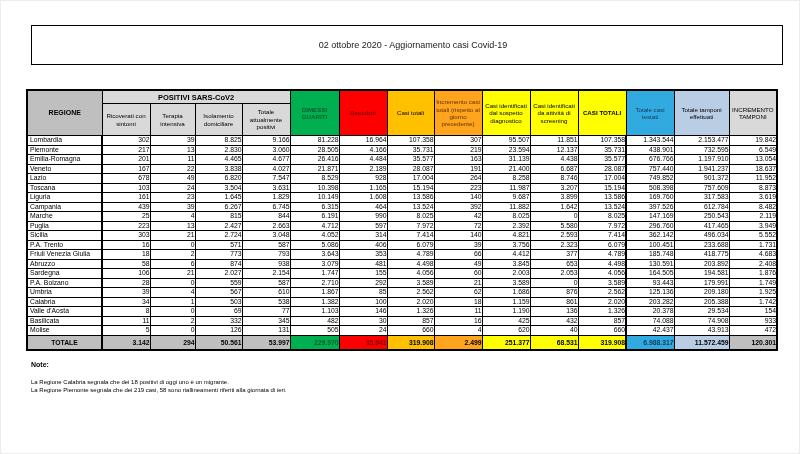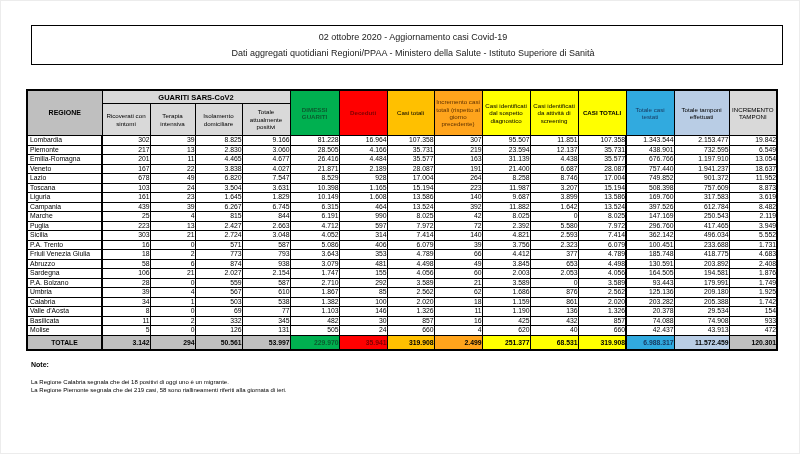--- a/index.html
+++ b/index.html
@@ -63,21 +63,20 @@
   .note-title{font-size:7px;font-weight:bold;margin:0 0 10px 0;}
   .note-line{font-size:6px;line-height:1.35;margin:0;}
 </style>
 </head>
 <body>
 
 <div class="page">
 
   <div class="title-box">
     <div>02 ottobre 2020 - Aggiornamento casi Covid-19</div>
-    <div>Dati aggregati quotidiani Regioni/PPAA - Ministero della Salute - Istituto Superiore di Sanità</div>
   </div>
 
   <table class="covid-table">
     <colgroup>
       <col style="width:75px">
         <col style="width:48px">
         <col style="width:45px">
       <col style="width:47px">
         <col style="width:48px">
         <col style="width:49px">
@@ -87,21 +86,21 @@
       <col style="width:48px">
         <col style="width:48px">
         <col style="width:48px">
       <col style="width:48px">
         <col style="width:55px">
         <col style="width:48px">
     </colgroup>
     <thead>
       <tr class="hrow1">
         <th rowspan="2" class="regione-h">REGIONE</th>
-        <th colspan="4" class="positivi-h">GUARITI SARS-CoV2</th>
+        <th colspan="4" class="positivi-h">POSITIVI SARS-CoV2</th>
         <th rowspan="2" class="h5">DIMESSI GUARITI</th>
         <th rowspan="2" class="h6">Deceduti</th>
         <th rowspan="2" class="h7">Casi totali</th>
         <th rowspan="2" class="h8">Incremento casi totali (rispetto al giorno precedente)</th>
         <th rowspan="2" class="h9">Casi identificati dal sospetto diagnostico</th>
         <th rowspan="2" class="h10">Casi identificati da attività di screening</th>
         <th rowspan="2" class="h11">CASI TOTALI</th>
         <th rowspan="2" class="h12">Totale casi testati</th>
         <th rowspan="2" class="h13">Totale tamponi effettuati</th>
         <th rowspan="2" class="h14">INCREMENTO TAMPONI</th>

